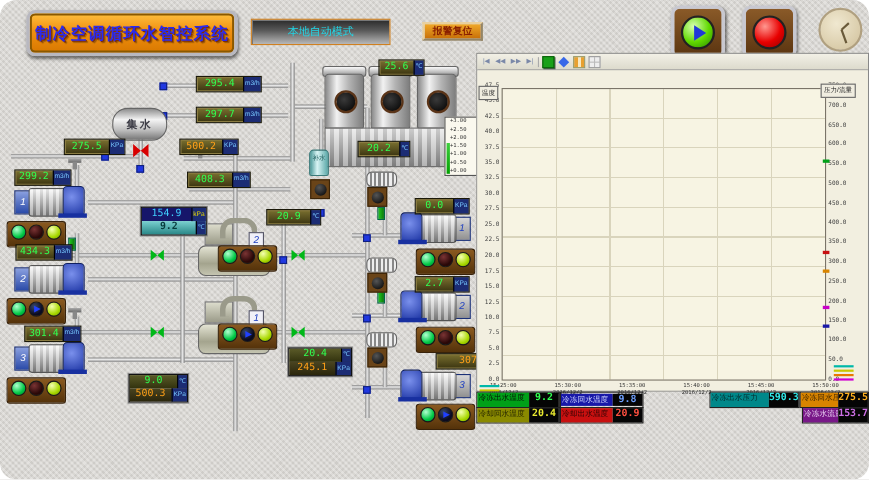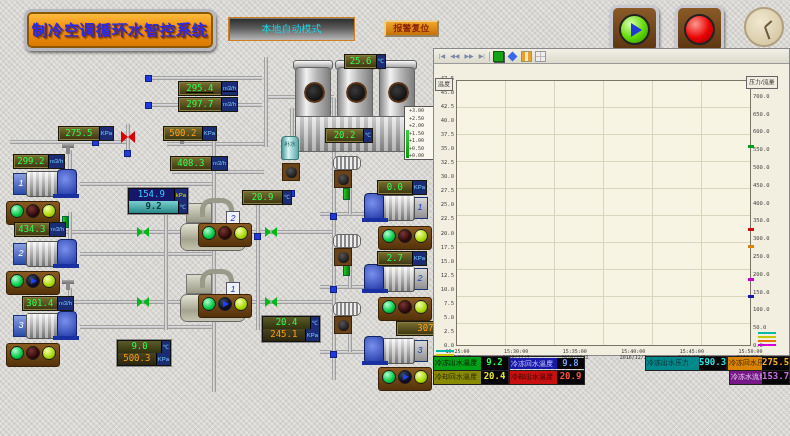--- a/index.html
+++ b/index.html
@@ -1,20 +1,20 @@
 <!DOCTYPE html>
 <html><head>
 <meta charset="utf-8">
 <style>
   html,body{margin:0;padding:0;}
   body{font-family:"Liberation Sans", sans-serif;}
   .app{position:relative;width:790px;height:436px;overflow:hidden;
     background-color:#d9d7d3;
     background-image:repeating-linear-gradient(45deg, rgba(255,255,255,.28) 0 2px, transparent 2px 4px),
-                     repeating-linear-gradient(-45deg, rgba(0,0,0,.05) 0 2px, transparent 2px 4px);}
+                     repeating-linear-gradient(-45deg, rgba(0,0,0,.05) 0 2px, transparent 2px 4px);border-radius:15px;}
   
   .title-plate{position:absolute;left:24px;top:9px;width:186px;height:36px;
     background:linear-gradient(180deg,#ffc040,#f09010 45%,#d87800);
     border:3px solid #b8b8c0;border-radius:8px;box-shadow:inset 0 0 0 2px #8a5800,1px 2px 3px rgba(0,0,0,.5);
     display:flex;align-items:center;justify-content:center;}
   .title-plate span{color:#2a2af0;font-weight:bold;font-size:15px;letter-spacing:1px;
     text-shadow:1px 1px 0 #803000,2px 2px 1px rgba(0,0,0,.35);}
   .mode-display{position:absolute;left:228px;top:17px;width:125px;height:22px;
     background:linear-gradient(180deg,#2a2a2a,#5a5a5a 45%,#b8b8b8);
     border:1px solid #d08020;box-shadow:inset 1px 1px 0 #777;
@@ -245,20 +245,23 @@
 
   <div class="gmark">+3.00</div>
       <div class="gmark">+2.50</div>
       <div class="gmark">+2.00</div>
       <div class="gmark">+1.50</div>
       <div class="gmark">+1.00</div>
       <div class="gmark">+0.50</div>
       <div class="gmark">+0.00</div>
     </div>
 
+  <div class="tankh" style="left:102px;top:98px;width:48px;height:28px;">
+    <span>集水</span>
+    </div>
   <div class="mtank" style="left:281px;top:136px;">补水</div>
   <div class="bpump" style="left:282px;top:163px;"></div>
 
   <div class="coil" style="left:333px;top:156px;"></div>
   <div class="coil" style="left:333px;top:234px;"></div>
   <div class="coil" style="left:333px;top:302px;"></div>
   <div class="bpump" style="left:334px;top:170px;"></div>
   <div class="bpump" style="left:334px;top:248px;"></div>
   <div class="bpump" style="left:334px;top:316px;"></div>
 
@@ -354,21 +357,21 @@
   </div>
 
   <div class="vbox" style="left:344px;top:54px;width:40px;">
     <span class="num">25.6</span>
       <span class="unit">℃</span>
     </div>
   <div class="vbox" style="left:325px;top:128px;width:46px;">
     <span class="num">20.2</span>
       <span class="unit">℃</span>
     </div>
-  <div class="vbox" style="left:178px;top:81px;width:58px;text-decoration:underline;">
+  <div class="vbox" style="left:178px;top:69px;width:58px;">
     <span class="num">295.4</span>
       <span class="unit">m3/h</span>
     </div>
   <div class="vbox" style="left:178px;top:97px;width:58px;">
     <span class="num">297.7</span>
       <span class="unit">m3/h</span>
     </div>
   <div class="vbox" style="left:58px;top:126px;width:54px;">
     <span class="num">275.5</span>
       <span class="unit">KPa</span>

